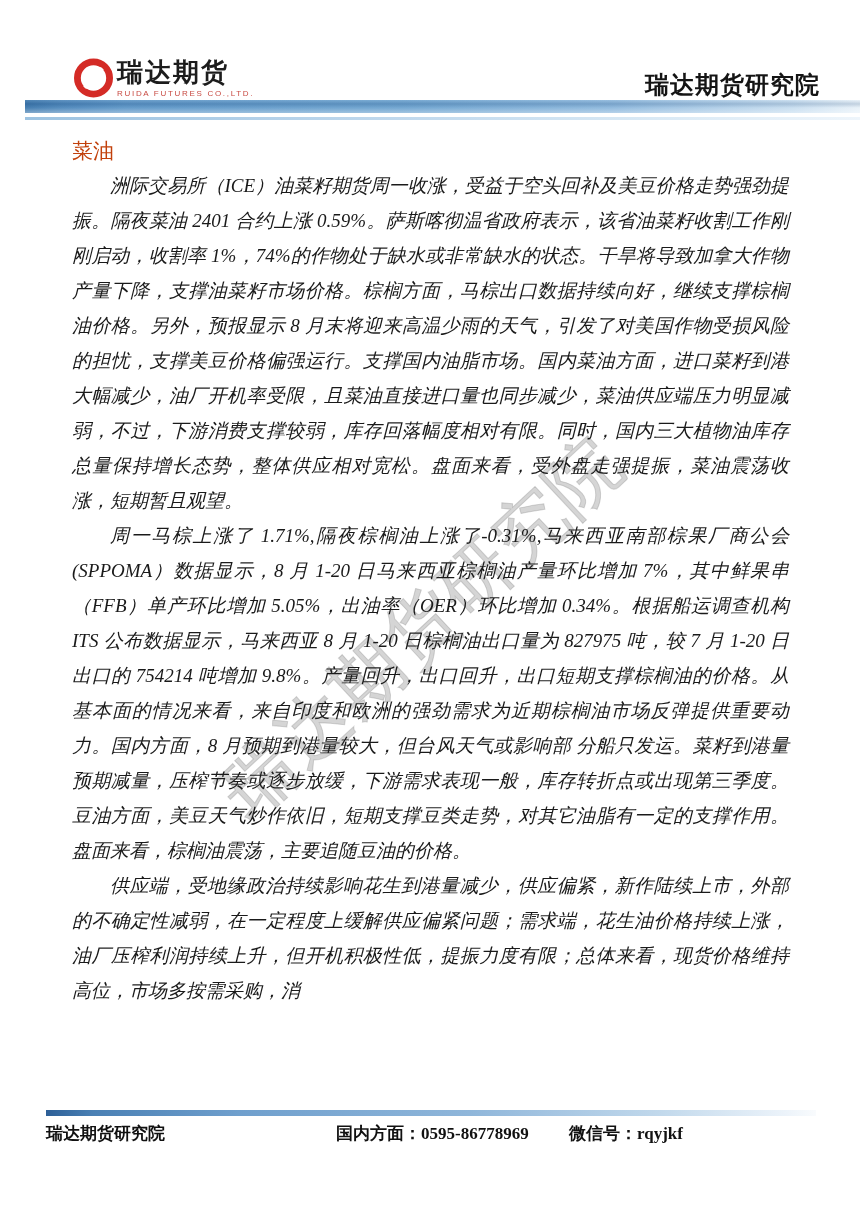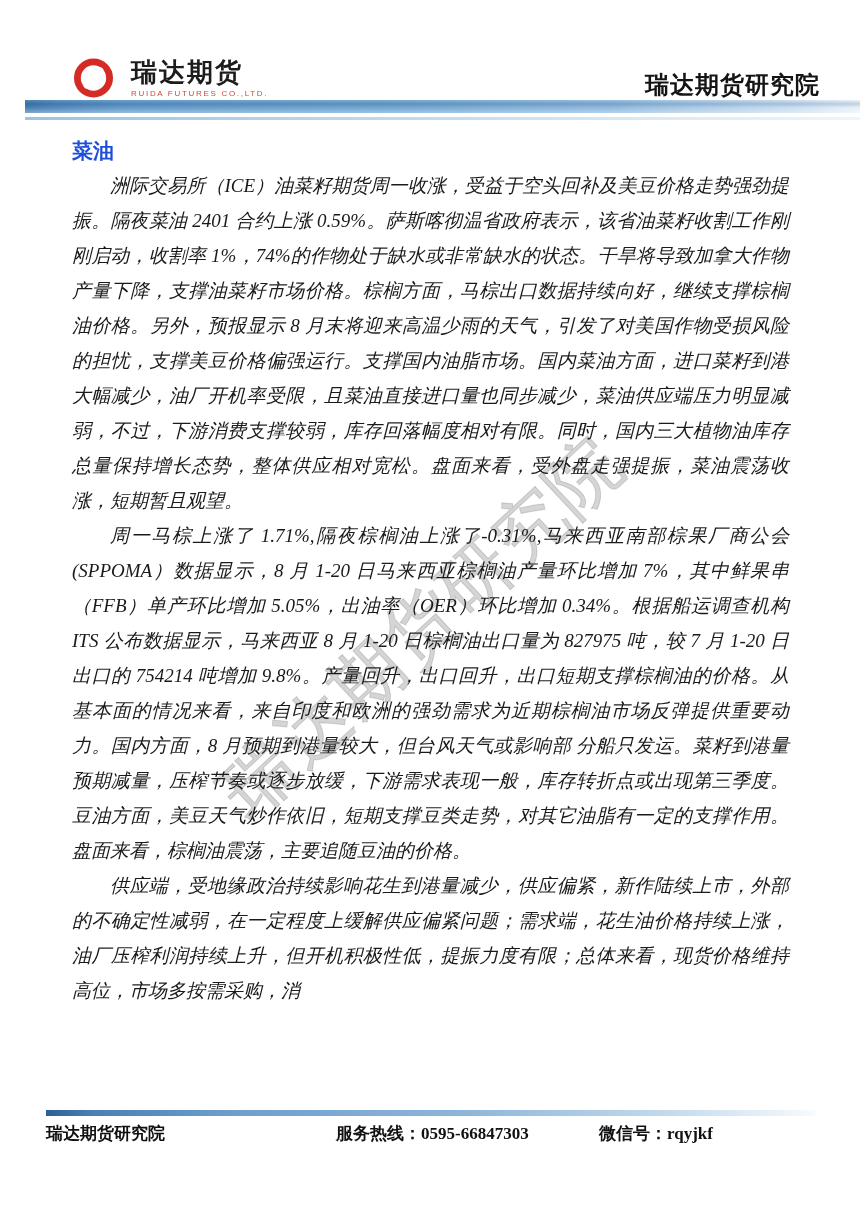--- a/index.html
+++ b/index.html
@@ -8,21 +8,21 @@
     background:#ffffff;
     position:relative;
     overflow:hidden;
     font-family:"Liberation Serif","DejaVu Serif",serif;
     color:#1a1a1a;
   }
 
   
   .logo {
     position:absolute; left:74px; top:57px;
-    display:flex; align-items:flex-start; gap:18px;
+    display:flex; align-items:flex-start; gap:4px;
   }
   .logo-icon { width:39px; height:42px; }
   .logo-text-block { display:flex; flex-direction:column; }
   .brand-cn {
     font-family:"Liberation Sans","DejaVu Sans",sans-serif;
     font-size:26px; font-weight:800; letter-spacing:2px;
     line-height:31px; color:#1c1c1c; white-space:nowrap;
   }
   .brand-en {
     font-family:"Liberation Sans","DejaVu Sans",sans-serif;
@@ -60,33 +60,33 @@
   
   .doc {
     position:absolute; left:72px; top:125px; width:717px;
     font-size:19px; line-height:35px;
     text-align:justify; z-index:2;
   }
   .doc p { margin:0; }
   .doc p.indent { text-indent:2em;font-style:italic; }
   .doc h2 {
     font-family:"Liberation Sans","DejaVu Sans",sans-serif;
-    font-size:21px; line-height:28px; font-weight:700;
-    margin:12px 0 3px 0; color:#1d4ed8;
+    font-size:21px; line-height:28px; font-weight:400;
+    margin:12px 0 3px 0; color:#c2410c;
   }
 
   
   .footer-bar {
     position:absolute; left:46px; top:1110px; width:770px; height:6px;
     background: linear-gradient(to right, #2d5f97 0%, #4a80b4 6%, #6f9fcd 25%, #8fb6da 55%, #c2d9ec 80%, #ecf3fa 96%, #f9fbfd 100%);
   }
   .footer-text span.block { position:absolute; top:1122px; font-size:17px; font-weight:700; white-space:nowrap; color:#111; }
   .footer-left  { left:46px; }
   .footer-center{ left:336px; }
-  .footer-right { left:599px; }
+  .footer-right { left:569px; }
 </style>
 </head>
 <body>
 
 <div class="logo">
   <svg class="logo-icon" viewBox="0 0 40 42" xmlns="http://www.w3.org/2000/svg" aria-hidden="true">
     <circle cx="20" cy="21" r="16.5" fill="none" stroke="#d42b26" stroke-width="7"></circle>
     <path d="M11 31 L20 21 L13.5 13.5" stroke="#ffffff" stroke-width="4" fill="none"></path>
     <path d="M29 11 L20 21 L26.5 28.5" stroke="#ffffff" stroke-width="4" fill="none"></path>
   </svg>
@@ -108,15 +108,15 @@
   <p class="indent">洲际交易所（ICE）油菜籽期货周一收涨，受益于空头回补及美豆价格走势强劲提振。隔夜菜油 2401 合约上涨 0.59%。萨斯喀彻温省政府表示，该省油菜籽收割工作刚刚启动，收割率 1%，74%的作物处于缺水或非常缺水的状态。干旱将导致加拿大作物产量下降，支撑油菜籽市场价格。棕榈方面，马棕出口数据持续向好，继续支撑棕榈油价格。另外，预报显示 8 月末将迎来高温少雨的天气，引发了对美国作物受损风险的担忧，支撑美豆价格偏强运行。支撑国内油脂市场。国内菜油方面，进口菜籽到港大幅减少，油厂开机率受限，且菜油直接进口量也同步减少，菜油供应端压力明显减弱，不过，下游消费支撑较弱，库存回落幅度相对有限。同时，国内三大植物油库存总量保持增长态势，整体供应相对宽松。盘面来看，受外盘走强提振，菜油震荡收涨，短期暂且观望。</p>
 
   <p class="indent">周一马棕上涨了 1.71%,隔夜棕榈油上涨了-0.31%,马来西亚南部棕果厂商公会(SPPOMA）数据显示，8 月 1-20 日马来西亚棕榈油产量环比增加 7%，其中鲜果串（FFB）单产环比增加 5.05%，出油率（OER）环比增加 0.34%。根据船运调查机构 ITS 公布数据显示，马来西亚 8 月 1-20 日棕榈油出口量为 827975 吨，较 7 月 1-20 日出口的 754214 吨增加 9.8%。产量回升，出口回升，出口短期支撑棕榈油的价格。从基本面的情况来看，来自印度和欧洲的强劲需求为近期棕榈油市场反弹提供重要动力。国内方面，8 月预期到港量较大，但台风天气或影响部 分船只发运。菜籽到港量预期减量，压榨节奏或逐步放缓，下游需求表现一般，库存转折点或出现第三季度。豆油方面，美豆天气炒作依旧，短期支撑豆类走势，对其它油脂有一定的支撑作用。盘面来看，棕榈油震荡，主要追随豆油的价格。</p>
 
   <p class="indent">供应端，受地缘政治持续影响花生到港量减少，供应偏紧，新作陆续上市，外部的不确定性减弱，在一定程度上缓解供应偏紧问题；需求端，花生油价格持续上涨，油厂压榨利润持续上升，但开机积极性低，提振力度有限；总体来看，现货价格维持高位，市场多按需采购，消</p>
 </main>
 
 <div class="footer-bar"></div>
 <div class="footer-text">
   <span class="block footer-left">瑞达期货研究院</span>
-  <span class="block footer-center"><span>服务热线：</span><span>0595-66847303</span></span>
+  <span class="block footer-center"><span>国内方面：</span><span>0595-86778969</span></span>
   <span class="block footer-right"><span>微信号：</span><span>rqyjkf</span></span>
 </div>
 
 </body></html>

